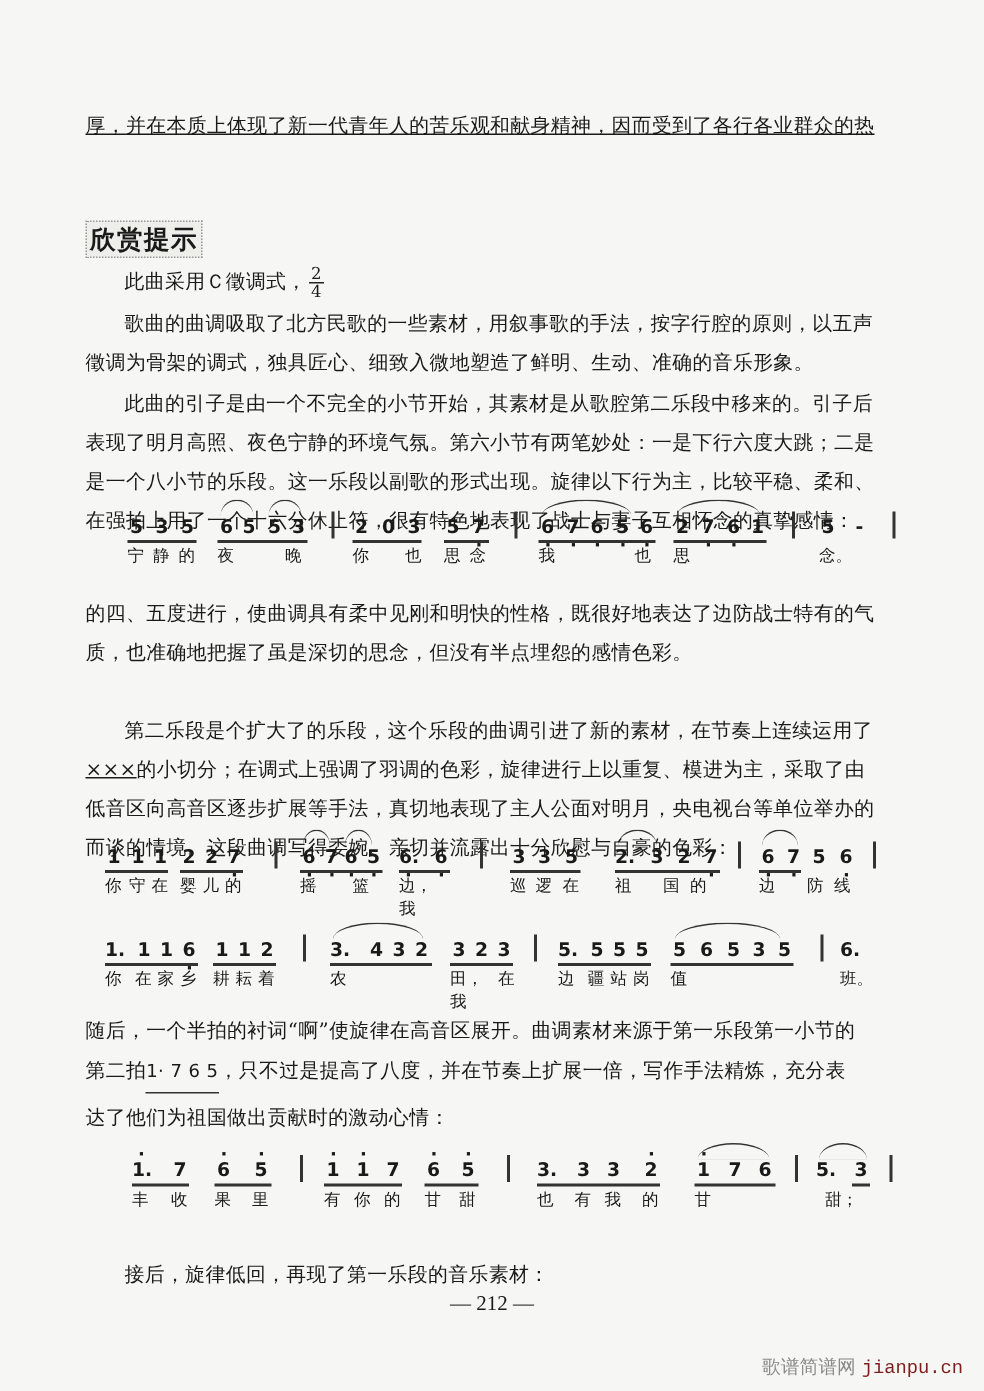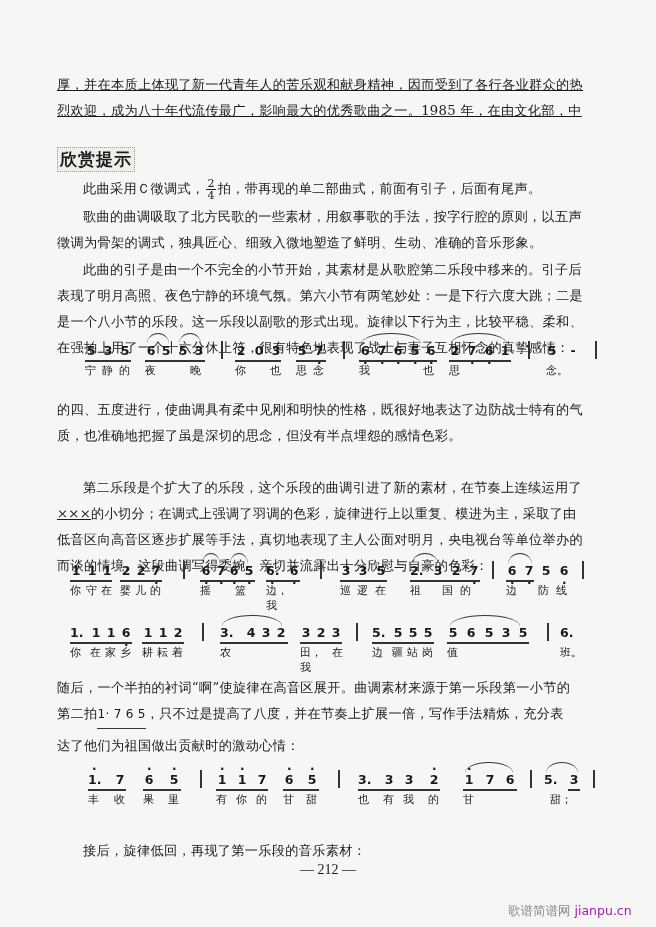--- a/index.html
+++ b/index.html
@@ -39,42 +39,41 @@
     .lyric { position: absolute; font-size: 11px; font-family: "DejaVu Serif", "Liberation Serif", serif; }
 
     .page-number {
       position: absolute; left: 0; width: 656px; top: 862px; text-align: center; font-size: 14px;
       font-family: "Liberation Serif", serif;
     }
     .watermark {
       position: absolute; left: 508px; top: 903px; font-size: 12.5px; color: #8a8a8a;
       font-family: "DejaVu Sans", sans-serif;
     }
-    .watermark .brand { color: #a21caf; margin-left: 4px; }
+    .watermark .brand { color: #7f1d1d; margin-left: 4px; font-family: Liberation Mono, monospace; }
     .inline-notation {
       display: inline-block; border-bottom: 1px solid #333; font-family: "DejaVu Sans", sans-serif;
       font-size: 12px; padding-bottom: 1px;
     }
     .xxx { text-decoration: underline; }
   </style>
 </head>
 <body>
 
 <div class="page">
 
   <div class="para" style="top:72px;text-decoration:underline;">
     <span class="line">厚，并在本质上体现了新一代青年人的苦乐观和献身精神，因而受到了各行各业群众的热</span>
-    <span class="line">烈欢迎，成为八十年代流传最广，影响最大的优秀歌曲之一。1985 年，在由文化部，中</span>
   </div>
 
   <div class="heading">欣赏提示</div>
 
   <div class="para" style="top:176px;">
     <span class="line indent">
-      <span>此曲采用Ｃ徵调式，</span><span class="frac"><span class="num">2</span><span>4</span></span><span>拍，带再现的单二部曲式，前面有引子，后面有尾声。</span>
+      <span>此曲采用Ｃ徵调式，</span><span class="frac"><span class="num">2</span><span>4</span></span>
     </span>
   </div>
 
   <div class="para" style="top:204px;">
     <span class="line indent">歌曲的曲调吸取了北方民歌的一些素材，用叙事歌的手法，按字行腔的原则，以五声</span>
     <span class="line">徵调为骨架的调式，独具匠心、细致入微地塑造了鲜明、生动、准确的音乐形象。</span>
   </div>
 
   <div class="para" style="top:257px;">
     <span class="line indent">此曲的引子是由一个不完全的小节开始，其素材是从歌腔第二乐段中移来的。引子后</span>

